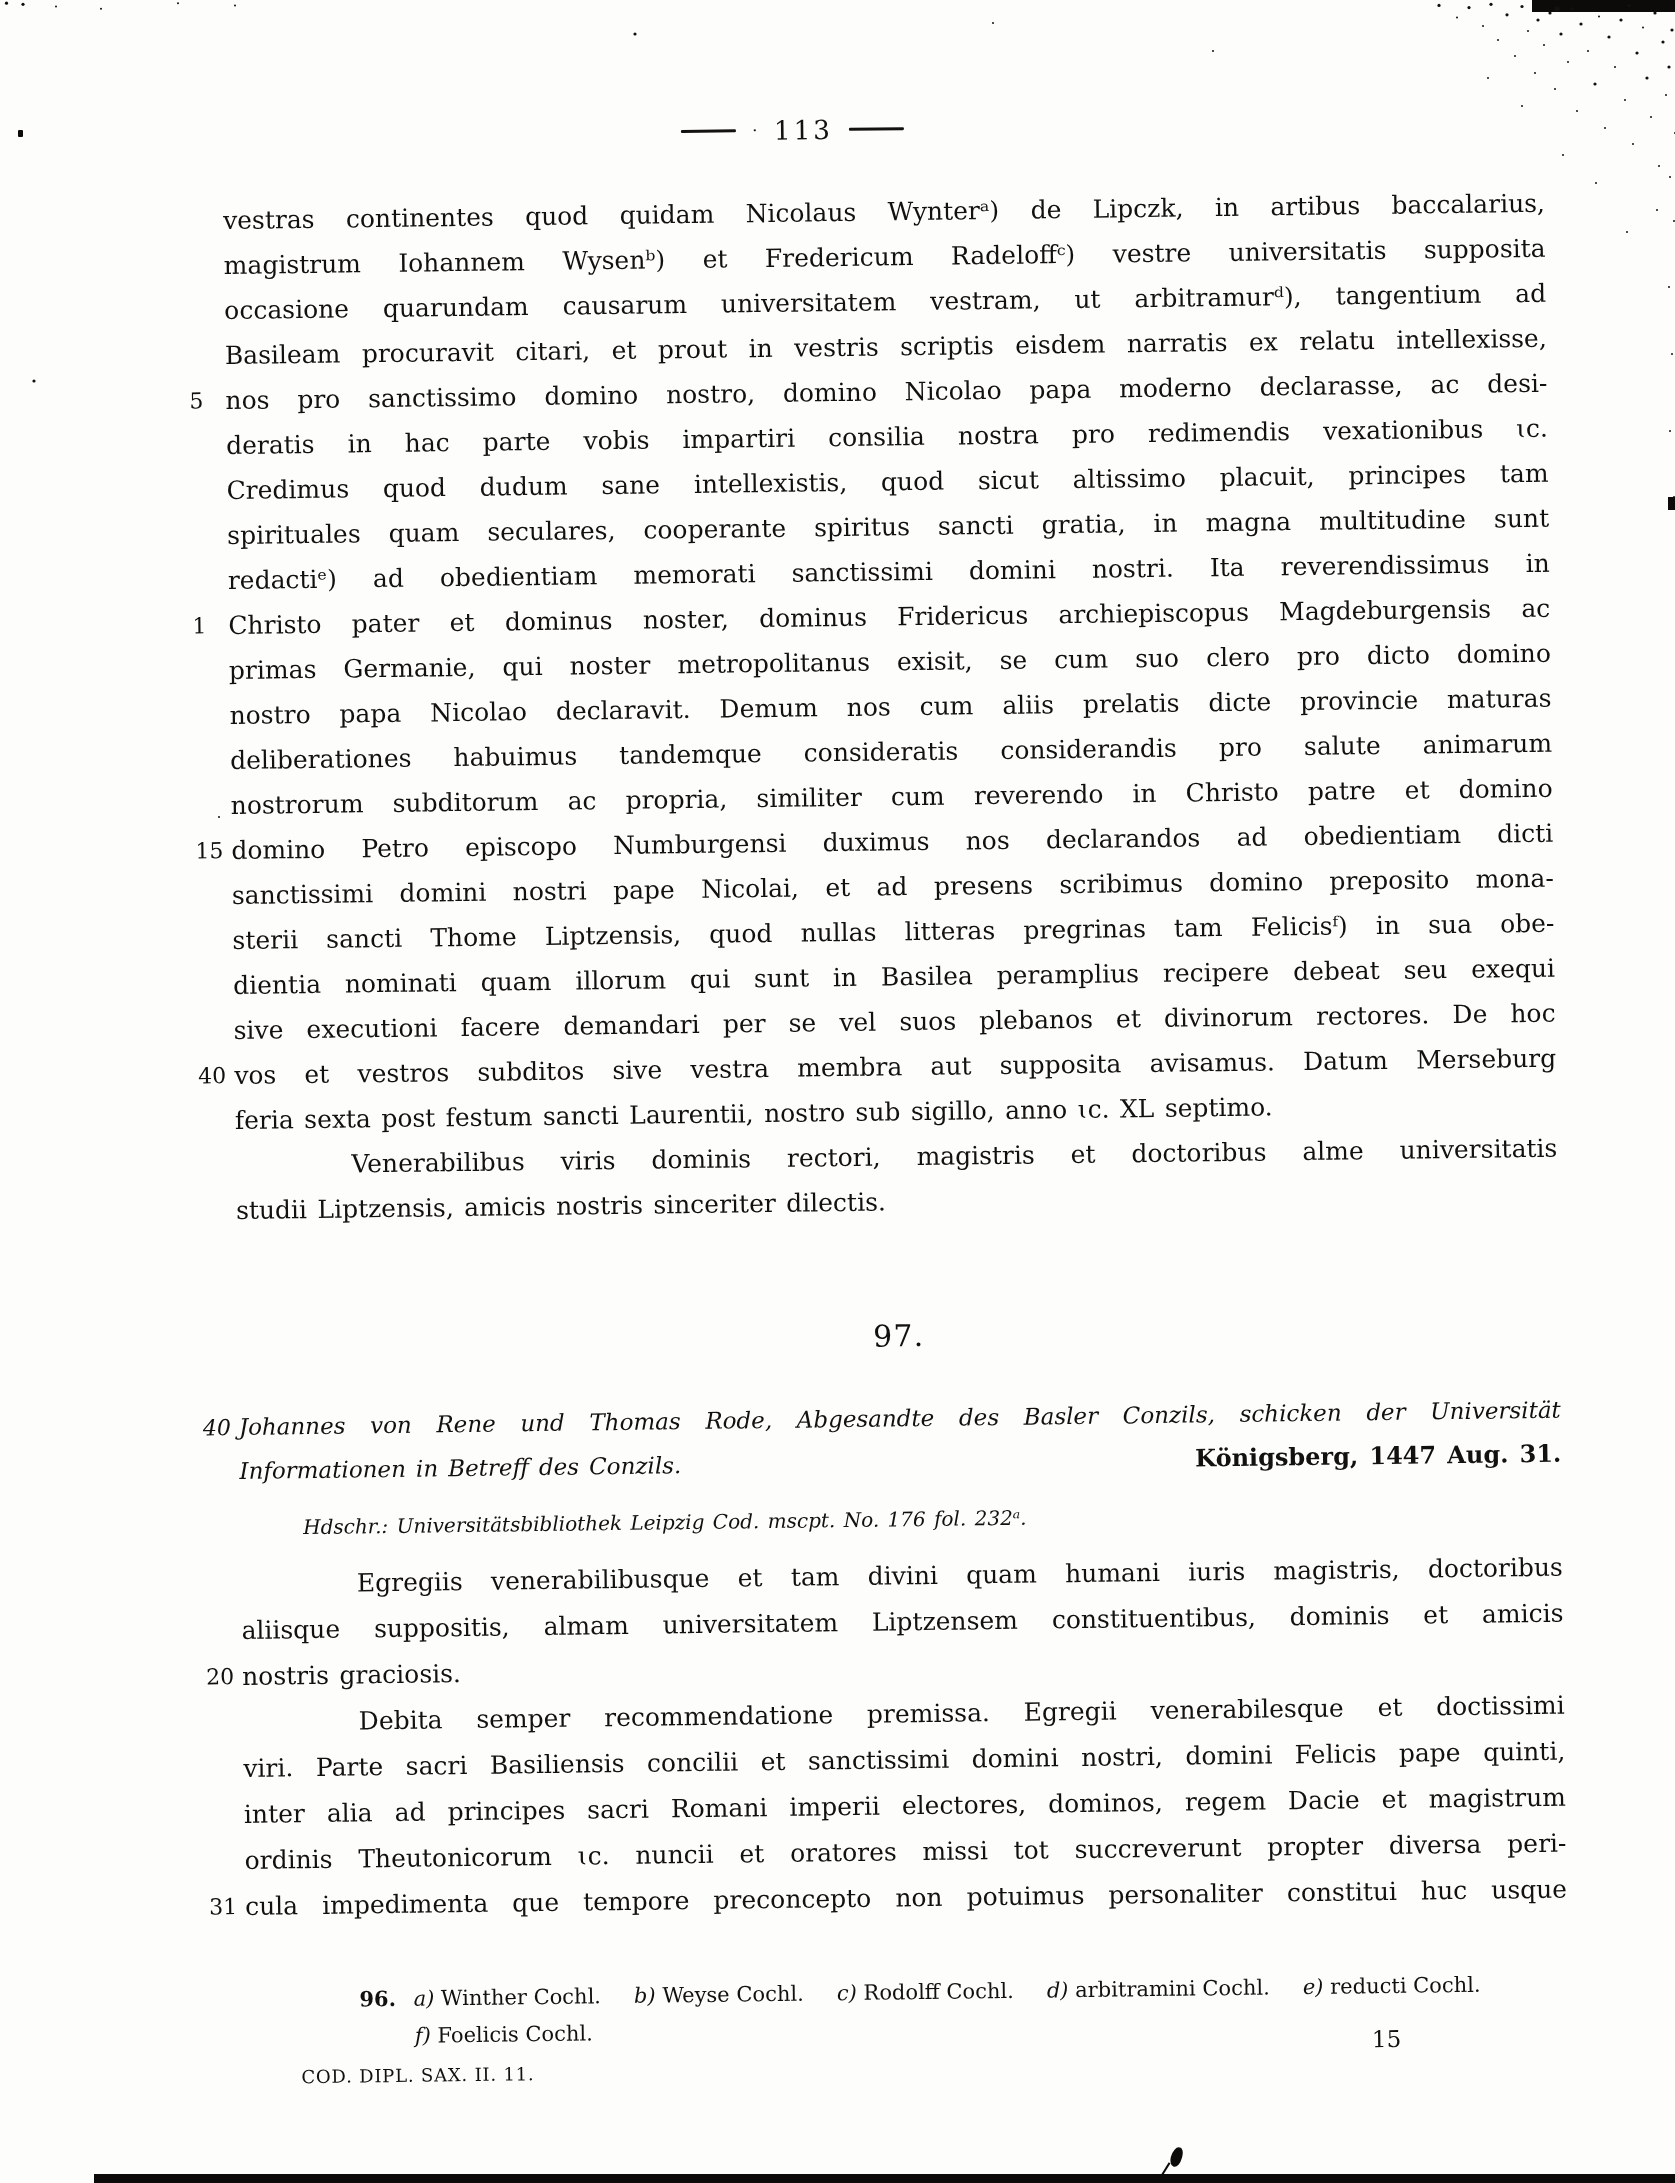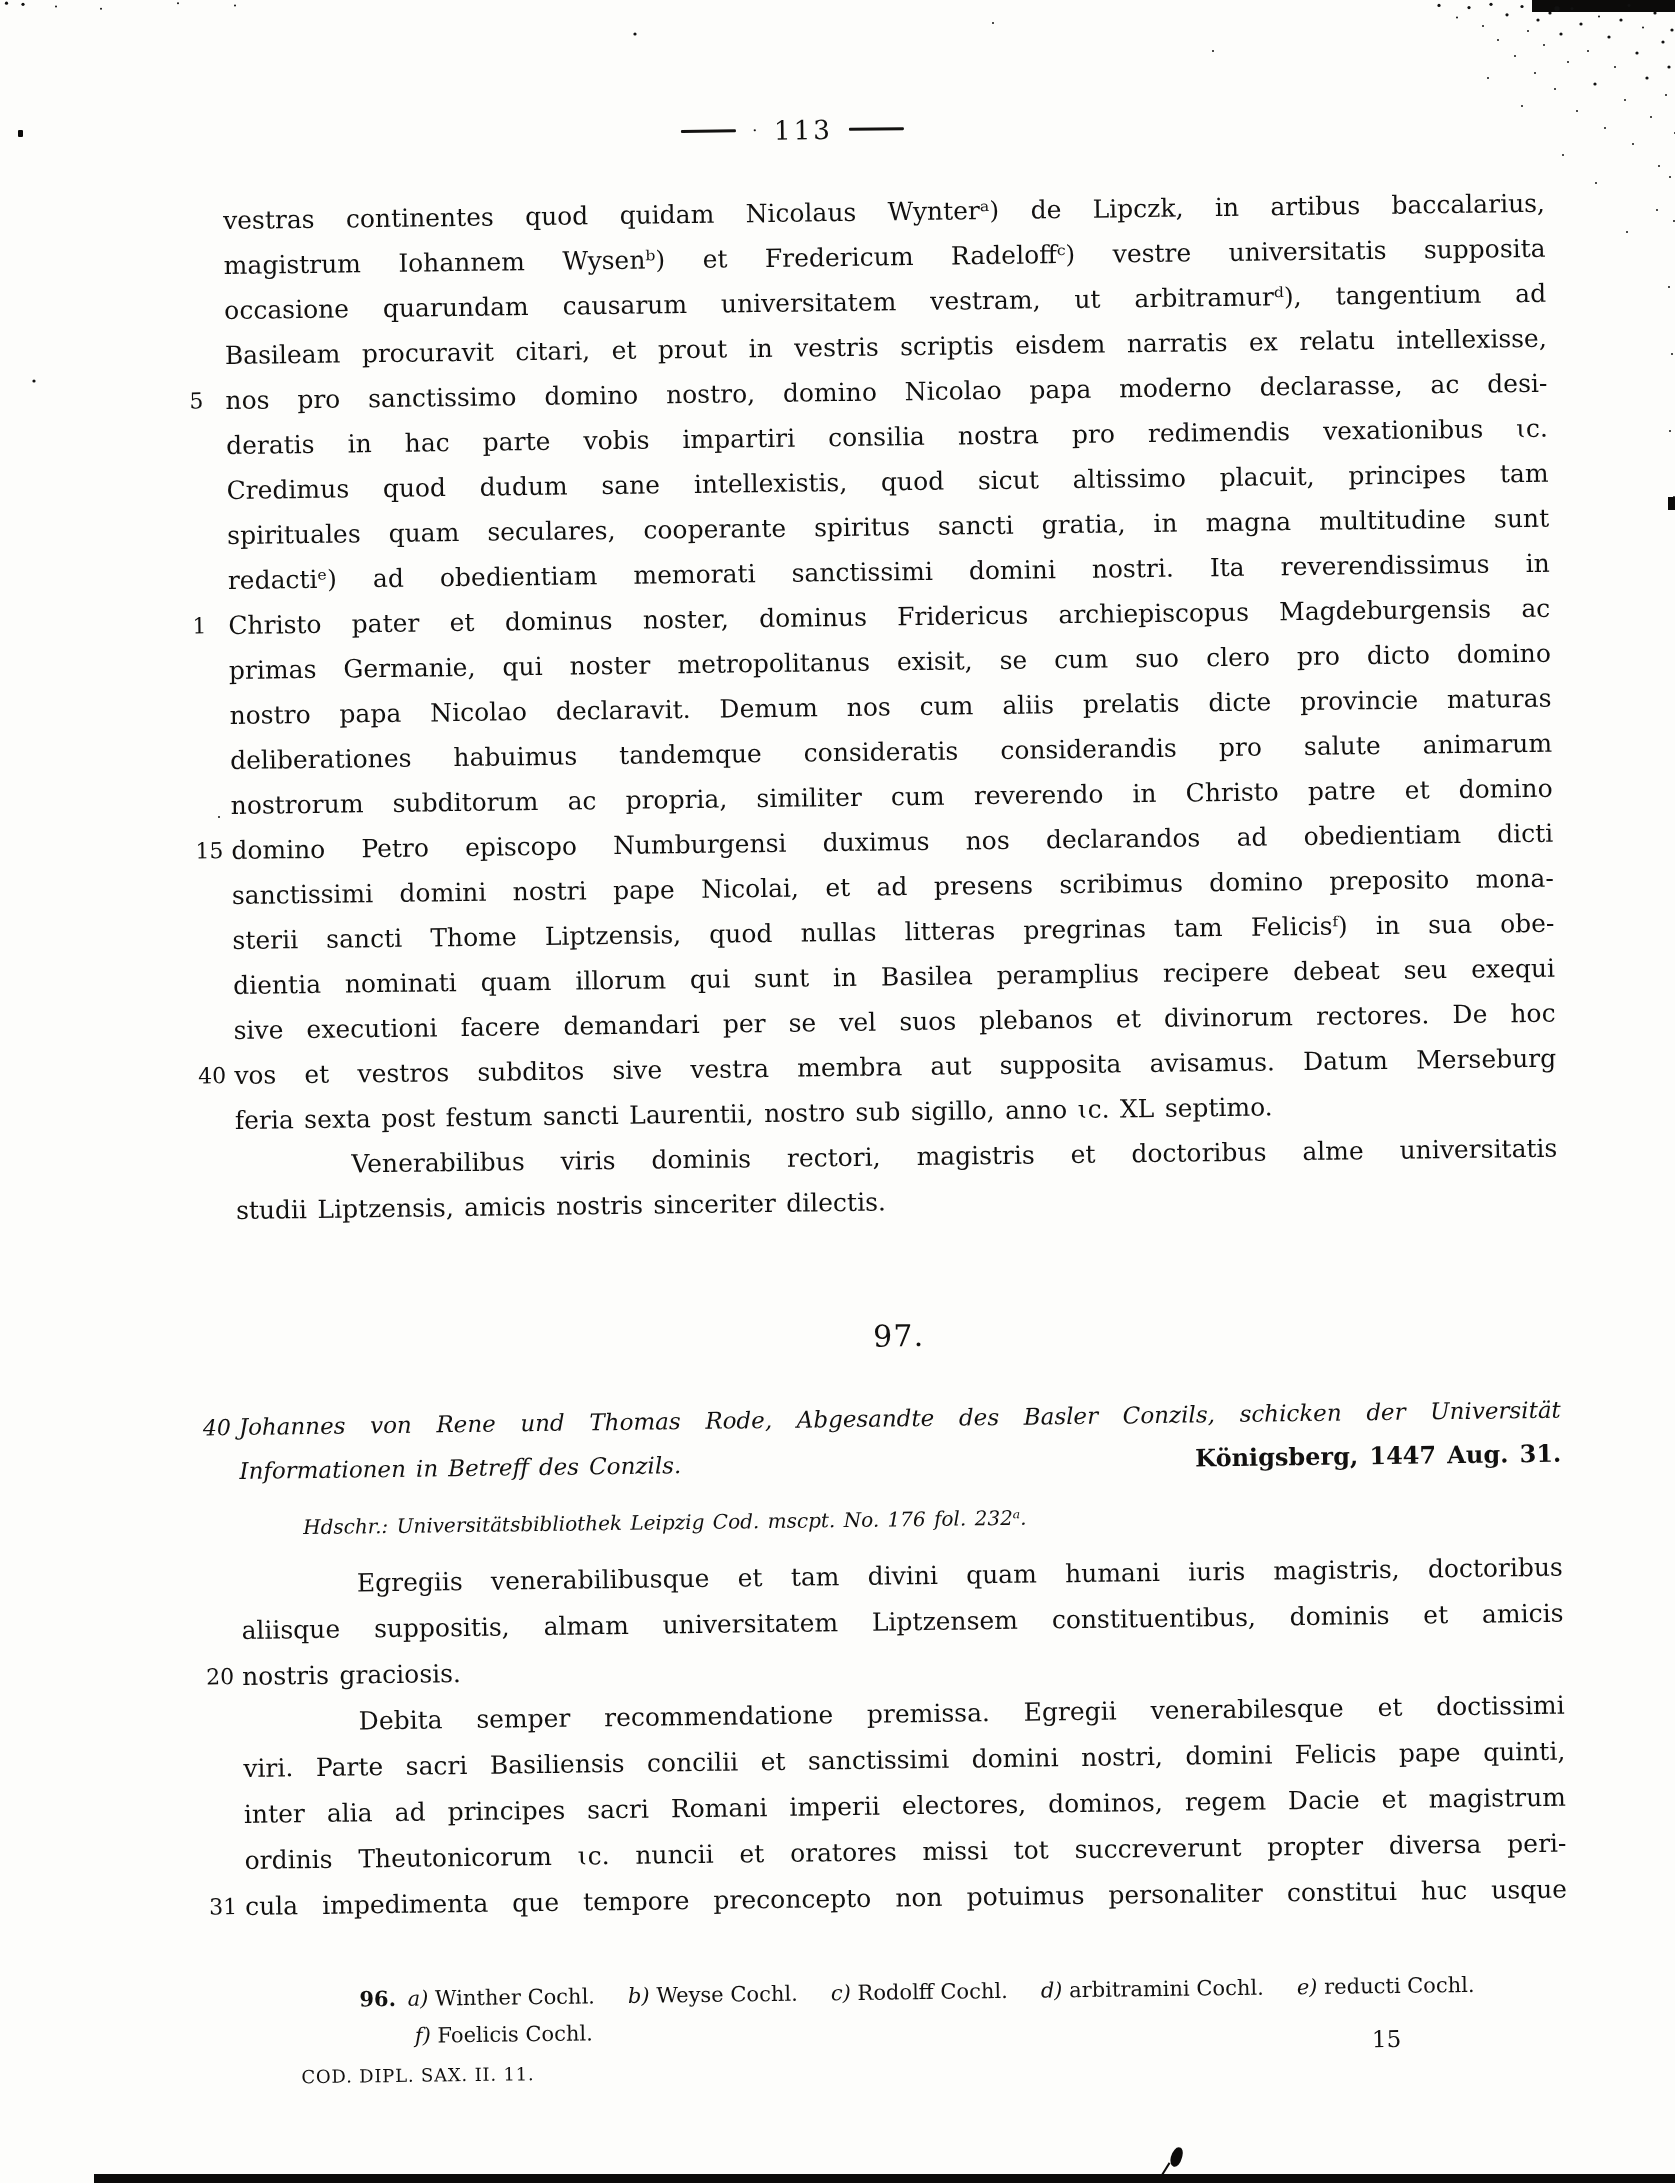--- a/index.html
+++ b/index.html
@@ -26,21 +26,21 @@
   
   #h97{position:absolute;top:1327px;left:231px;width:1322px;text-align:center;font-size:30px;letter-spacing:1.1px;}
   #regest{position:absolute;top:1406px;left:231px;width:1322px;font-style:italic;font-size:23px;line-height:43px;word-spacing:0.12em;}
   .regest-row2{display:flex;justify-content:space-between;align-items:baseline;}
   .regdate{font-style:normal;font-weight:bold;font-size:24px;}
   #hdschr{position:absolute;top:1516px;left:294px;font-style:italic;font-size:20px;word-spacing:0.1em;}
 
   
   #fn1{position:absolute;top:1988px;left:344px;font-size:21px;white-space:nowrap;}
   #fn2{position:absolute;top:2026px;left:399px;font-size:21px;white-space:nowrap;}
-  .fnlabel{font-weight:bold;margin-right:5px;}
+  .fnlabel{font-weight:bold;margin-right:11px;}
   .fnm{font-style:italic;}
   .fni{margin-right:26.4px;}
   #sheetnum{position:absolute;top:2041px;left:1356px;font-size:23px;}
   #codline{position:absolute;top:2067px;left:285px;font-size:18px;letter-spacing:0.8px;}
 
   
   .art{position:absolute;background:#0c0b0a;}
   #bar-tr{left:1532px;top:0;width:144px;height:12px;}
   #bar-bottom{left:94px;top:2174px;width:1582px;height:9.4px;}
   #blot{left:1171px;top:2147px;width:11px;height:20px;border-radius:60% 40% 55% 45%;transform:rotate(14deg);}

